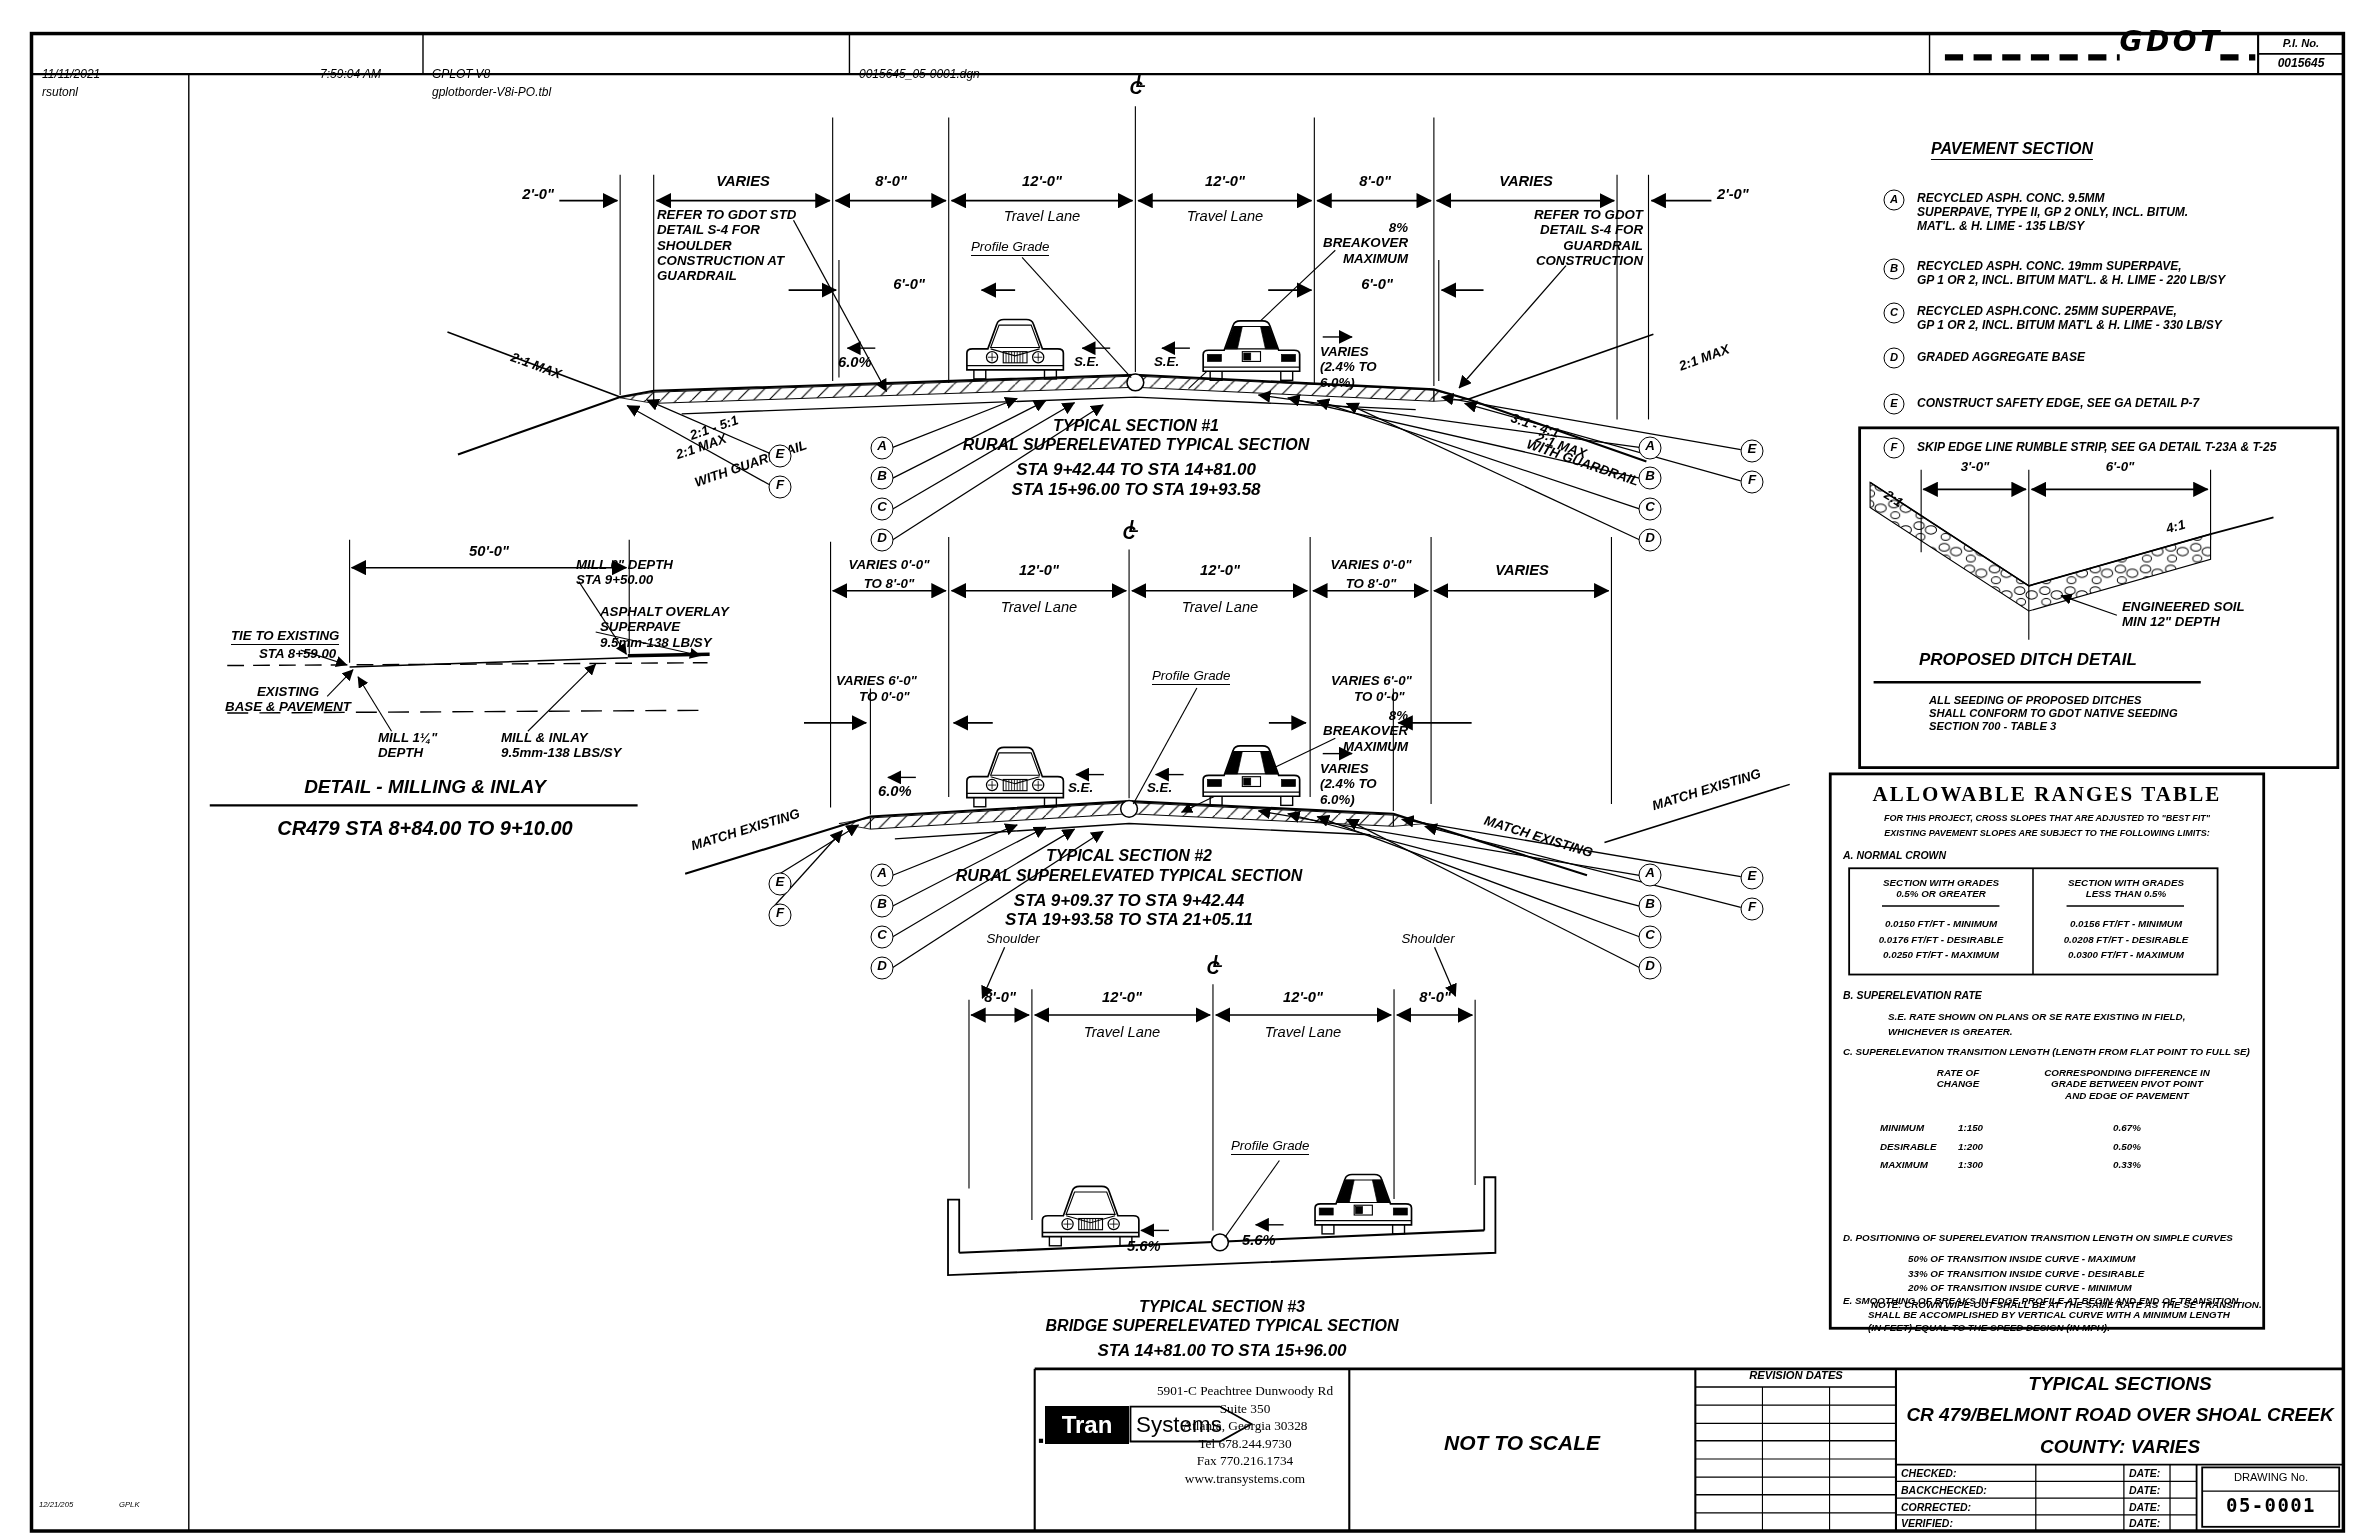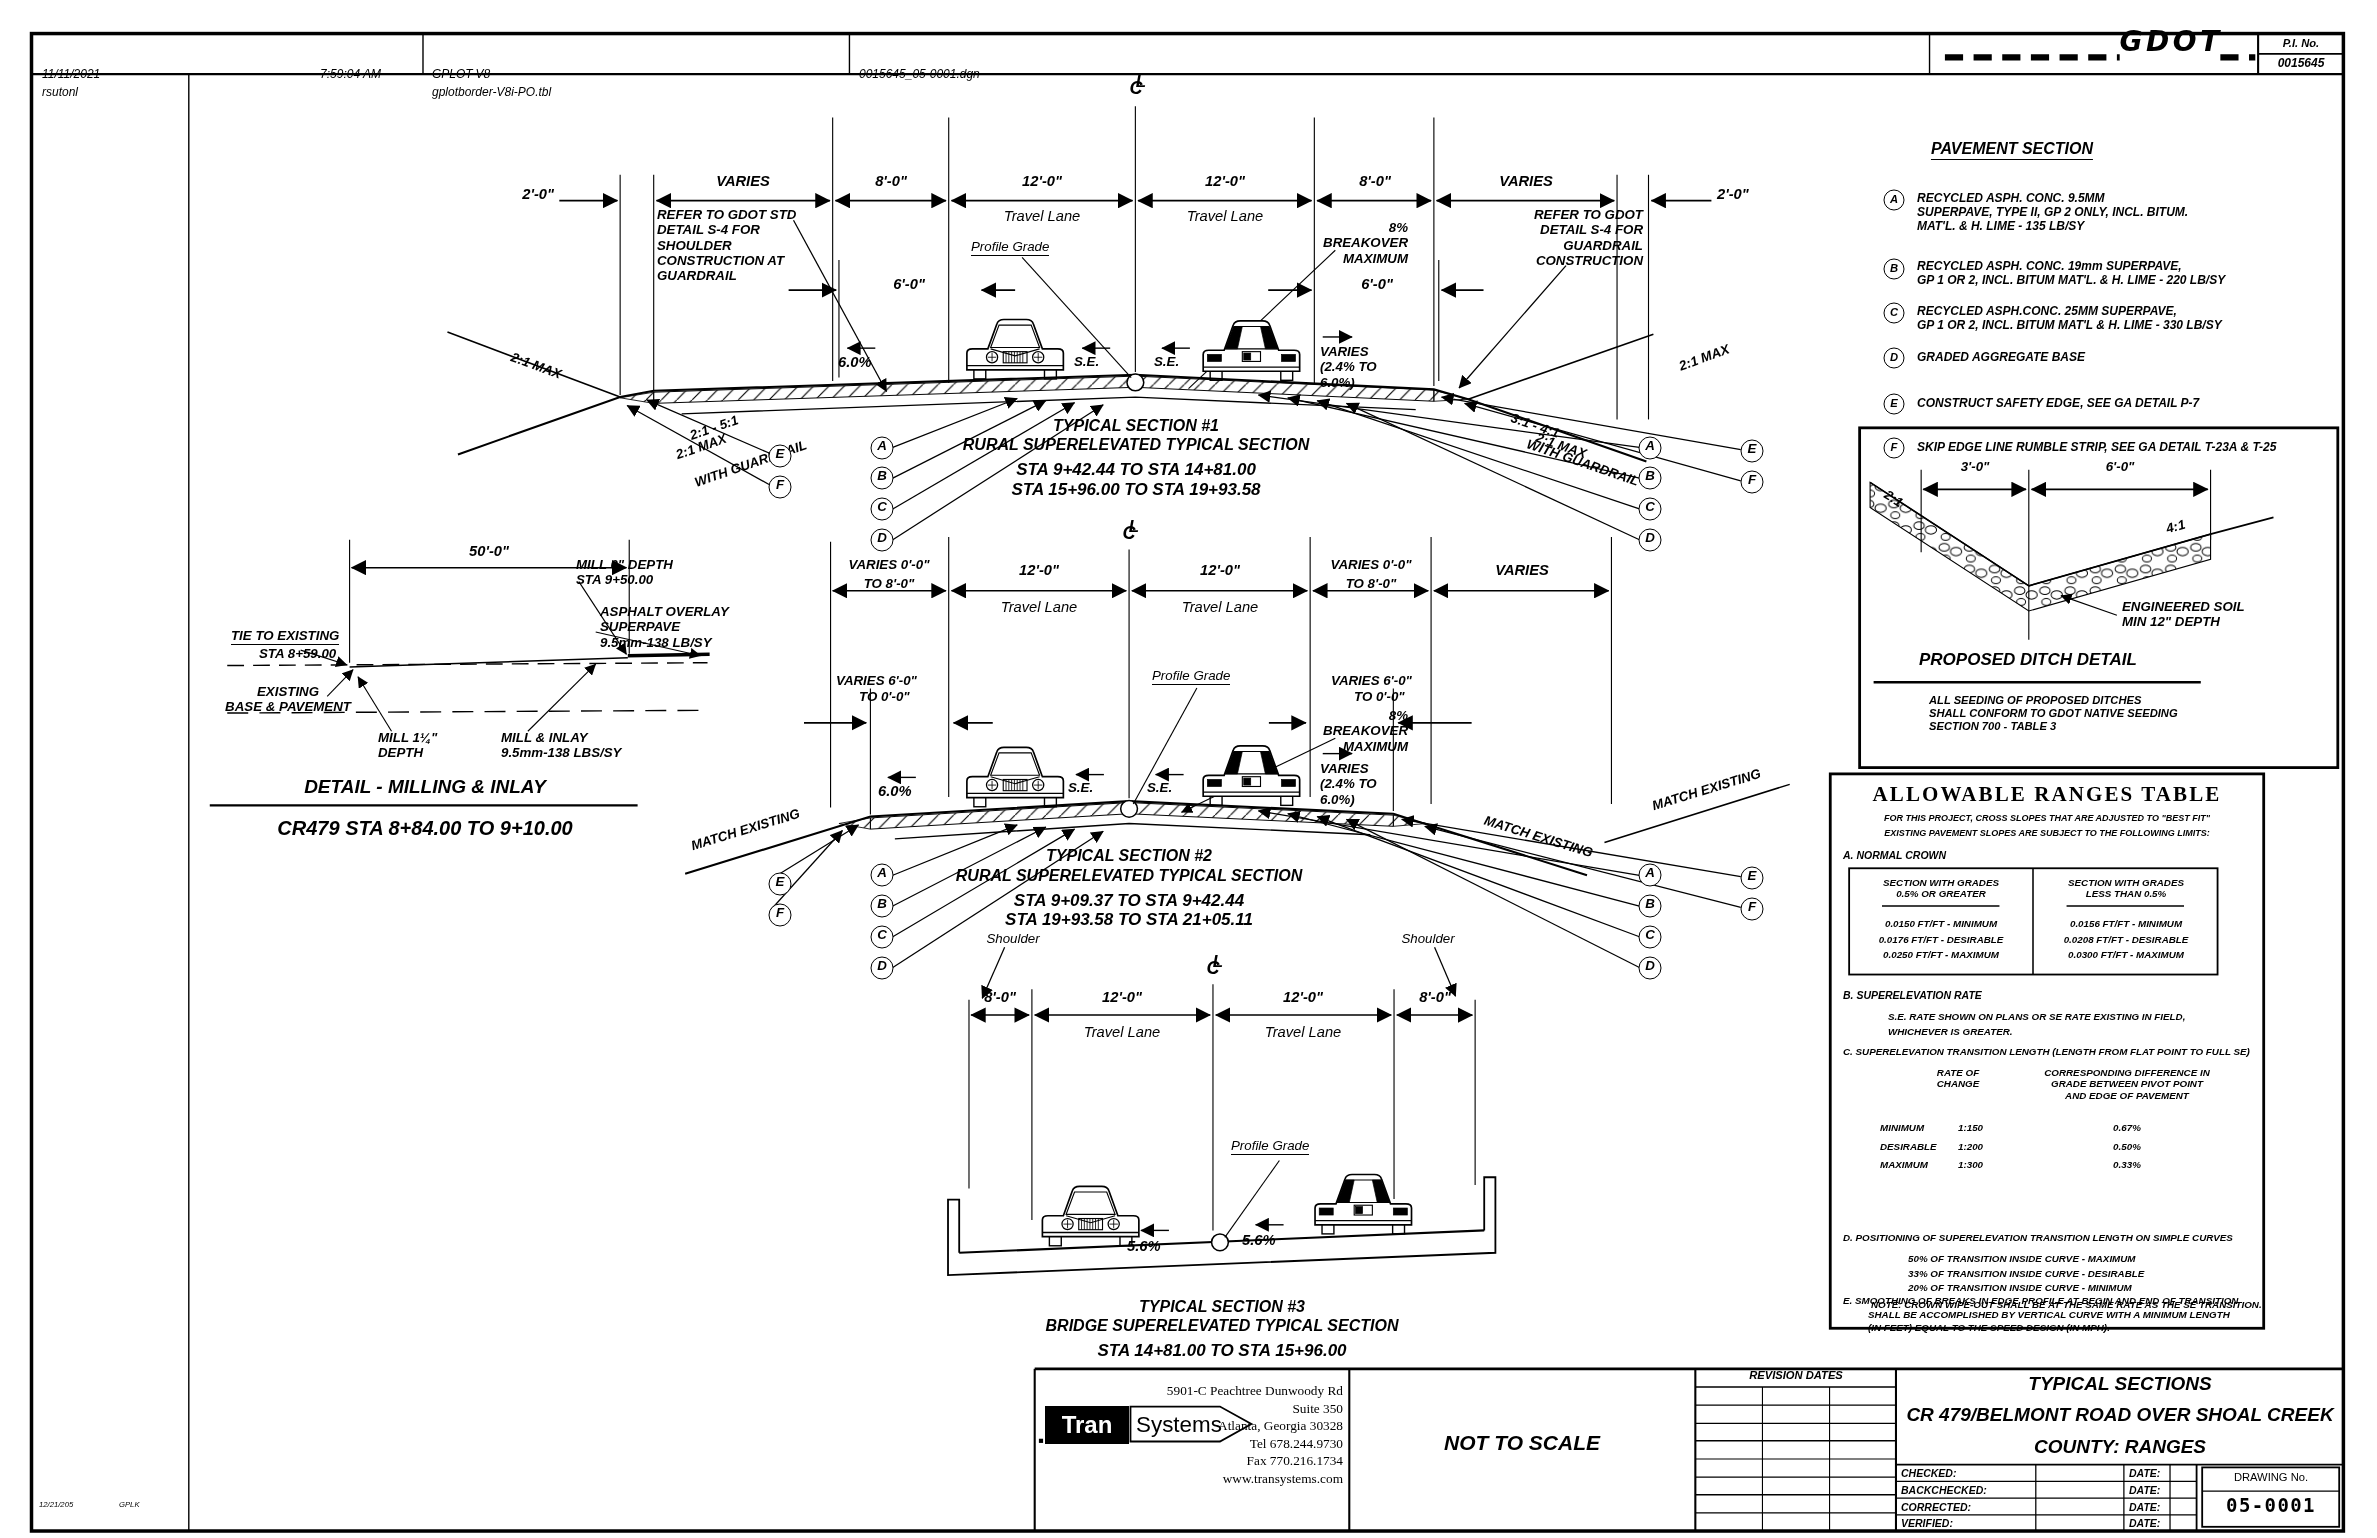--- a/index.html
+++ b/index.html
@@ -565,33 +565,33 @@
 </div>
 <div class="lb f14" style="left:1871px;top:1274px;margin-top:25px">NOTE: CROWN WIPE-OUT SHALL BE AT THE SAME RATE AS THE SE TRANSITION.</div>
 <div class="lb f14" style="left:1843px;top:1294px;line-height:1.4">
   <div>E.  SMOOTHING OF BREAKS IN EDGE PROFILE AT BEGIN AND END OF TRANSITION</div>
       <div style="margin-left:25px">SHALL BE ACCOMPLISHED BY VERTICAL CURVE WITH A MINIMUM LENGTH</div>
       <div style="margin-left:25px">(IN FEET) EQUAL TO THE SPEED DESIGN (IN MPH).</div>
 </div>
 
 <div class="logo-tran" style="left:1045px;top:1406px;width:84px;height:38px">Tran</div>
 <div class="lb" style="left:1136px;top:1412px;font:400 22.4px 'Liberation Sans',sans-serif;font-style:normal">Systems</div>
-<div class="lb serif f19" style="left:1147px;top:1382px;width:196px;text-align:right;font-weight:400;line-height:1.32">
+<div class="lb serif f19" style="left:1147px;top:1382px;width:196px;text-align:center;font-weight:400;line-height:1.32">
   <div>5901-C Peachtree Dunwoody Rd</div>
       <div>Suite 350</div>
       <div>Atlanta, Georgia  30328</div>
       <div>Tel 678.244.9730</div>
       <div>Fax 770.216.1734</div>
       <div>www.transystems.com</div>
 </div>
 <div class="lb c f30" style="left:1522px;top:1431px">NOT TO SCALE</div>
 <div class="lb c f16" style="left:1796px;top:1369px">REVISION DATES</div>
 <div class="lb c f27" style="left:2120px;top:1373px">TYPICAL SECTIONS</div>
 <div class="lb c f27" style="left:2120px;top:1404px">CR 479/BELMONT ROAD OVER SHOAL CREEK</div>
-<div class="lb c f27" style="left:2120px;top:1436px">COUNTY: RANGES</div>
+<div class="lb c f27" style="left:2120px;top:1436px">COUNTY: VARIES</div>
 <div class="lb f15" style="left:1901px;top:1467px">CHECKED:</div>
 <div class="lb f15" style="left:2129px;top:1467px">DATE:</div>
 <div class="lb f15" style="left:1901px;top:1484px">BACKCHECKED:</div>
 <div class="lb f15" style="left:2129px;top:1484px">DATE:</div>
 <div class="lb f15" style="left:1901px;top:1501px">CORRECTED:</div>
 <div class="lb f15" style="left:2129px;top:1501px">DATE:</div>
 <div class="lb f15" style="left:1901px;top:1517px">VERIFIED:</div>
 <div class="lb f15" style="left:2129px;top:1517px">DATE:</div>
 <div class="lb c f16 n" style="left:2271px;top:1471px;font-style:normal">DRAWING No.</div>
 <div class="lb c mono" style="left:2271px;top:1495px;font-size:19px;letter-spacing:1.4px">05-0001</div>

